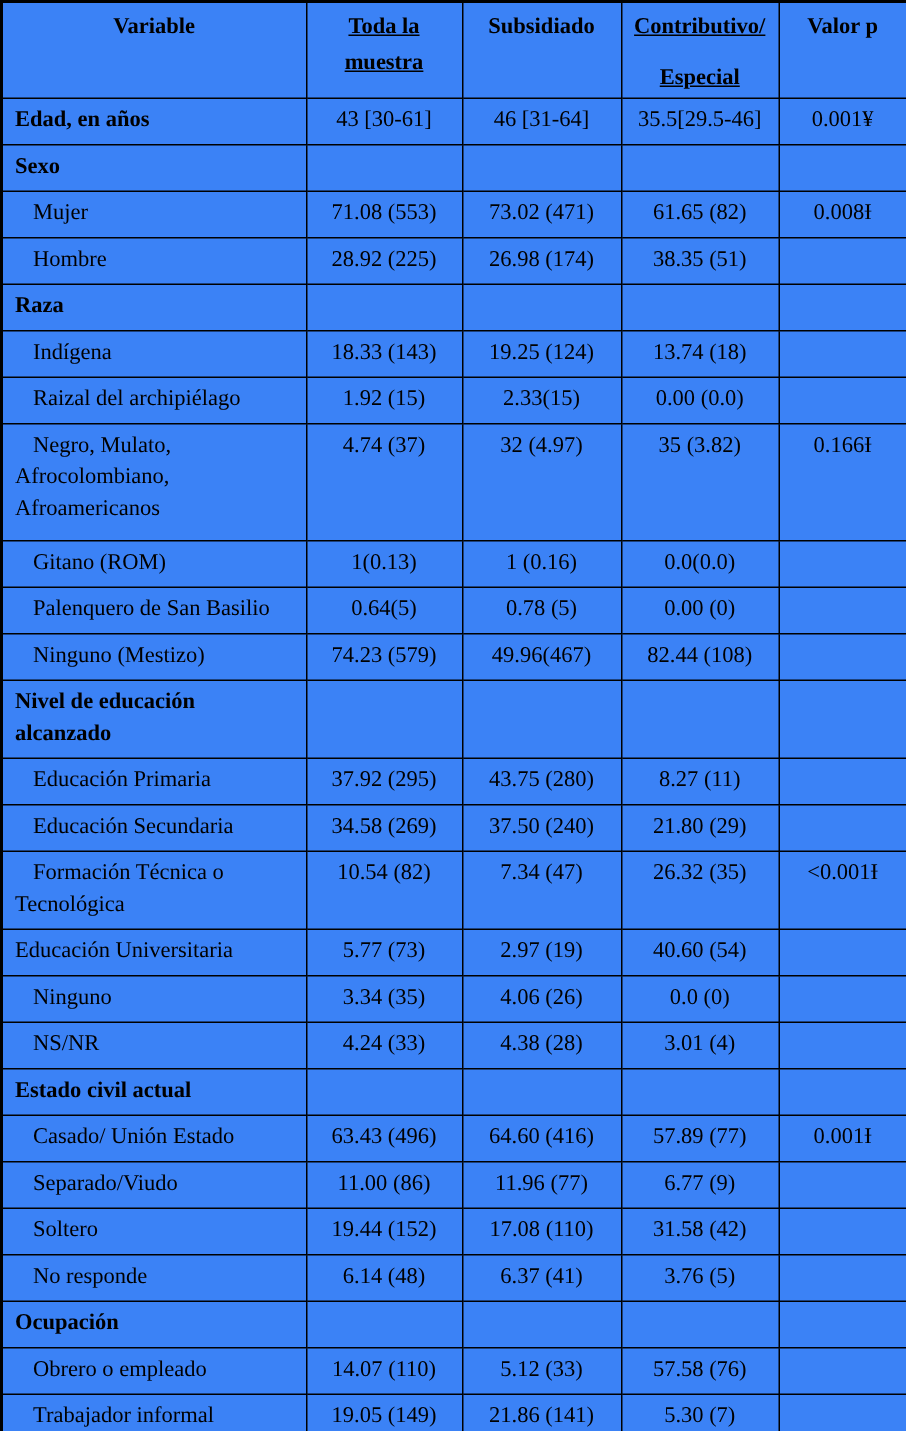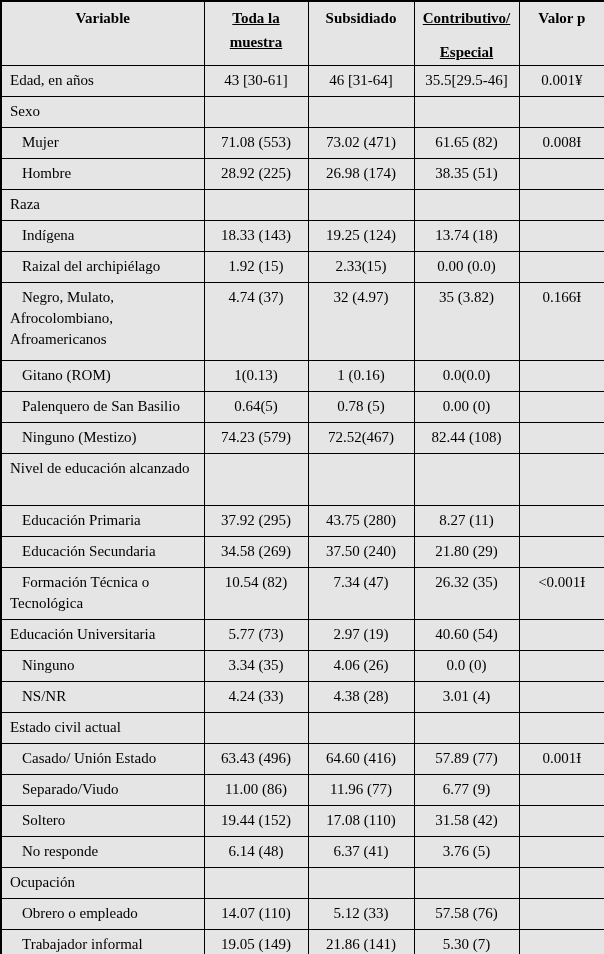--- a/index.html
+++ b/index.html
@@ -5,21 +5,21 @@
   * { box-sizing: border-box; }
   html, body { margin: 0; padding: 0; background: #ffffff; }
   body {
     font-family: "Liberation Serif", "DejaVu Serif", serif;
     color: #000000;
     width: 604px;
   }
   .page {
     width: 604px;
     height: 954px;
-    background: #e5e5e5;
+    background: #3b82f6;
   }
   table.stat-table {
     width: 604px;
     border-collapse: collapse;
     table-layout: fixed;
     border: 2px solid #000000;
   }
   .stat-table th, .stat-table td {
     border: 1px solid #000000;
     vertical-align: top;
@@ -36,21 +36,21 @@
   }
   .hl { display: block; text-decoration: underline; }
   .hl.gap-sm { margin-top: 3px; }
   .hl.gap-lg { margin-top: 13px; }
   td.lbl {
     text-align: left;
     padding-left: 8px;
     padding-right: 6px;
   }
   td.lbl.indent { text-indent: 12px; }
-  td.lbl.section { font-weight: normal; }
+  td.lbl.section { font-weight: bold; }
   td.num { text-align: center; }
   thead tr { height: 62px; }
   tbody tr { height: 31px; }
   tbody tr.tall2 { height: 52px; }
   tbody tr.tall3 { height: 78px; }
 </style>
 </head>
 <body>
 
 <div class="page">
@@ -144,21 +144,21 @@
     <tr>
       <td class="lbl indent">Palenquero de San Basilio</td>
       <td class="num">0.64(5)</td>
       <td class="num">0.78 (5)</td>
       <td class="num">0.00 (0)</td>
       <td class="num"></td>
     </tr>
     <tr>
       <td class="lbl indent">Ninguno (Mestizo)</td>
       <td class="num">74.23 (579)</td>
-      <td class="num">72.52(467)</td>
+      <td class="num">49.96(467)</td>
       <td class="num">82.44 (108)</td>
       <td class="num"></td>
     </tr>
     <tr class="tall2">
       <td class="lbl section">Nivel de educación alcanzado</td>
       <td class="num"></td>
       <td class="num"></td>
       <td class="num"></td>
       <td class="num"></td>
     </tr>

